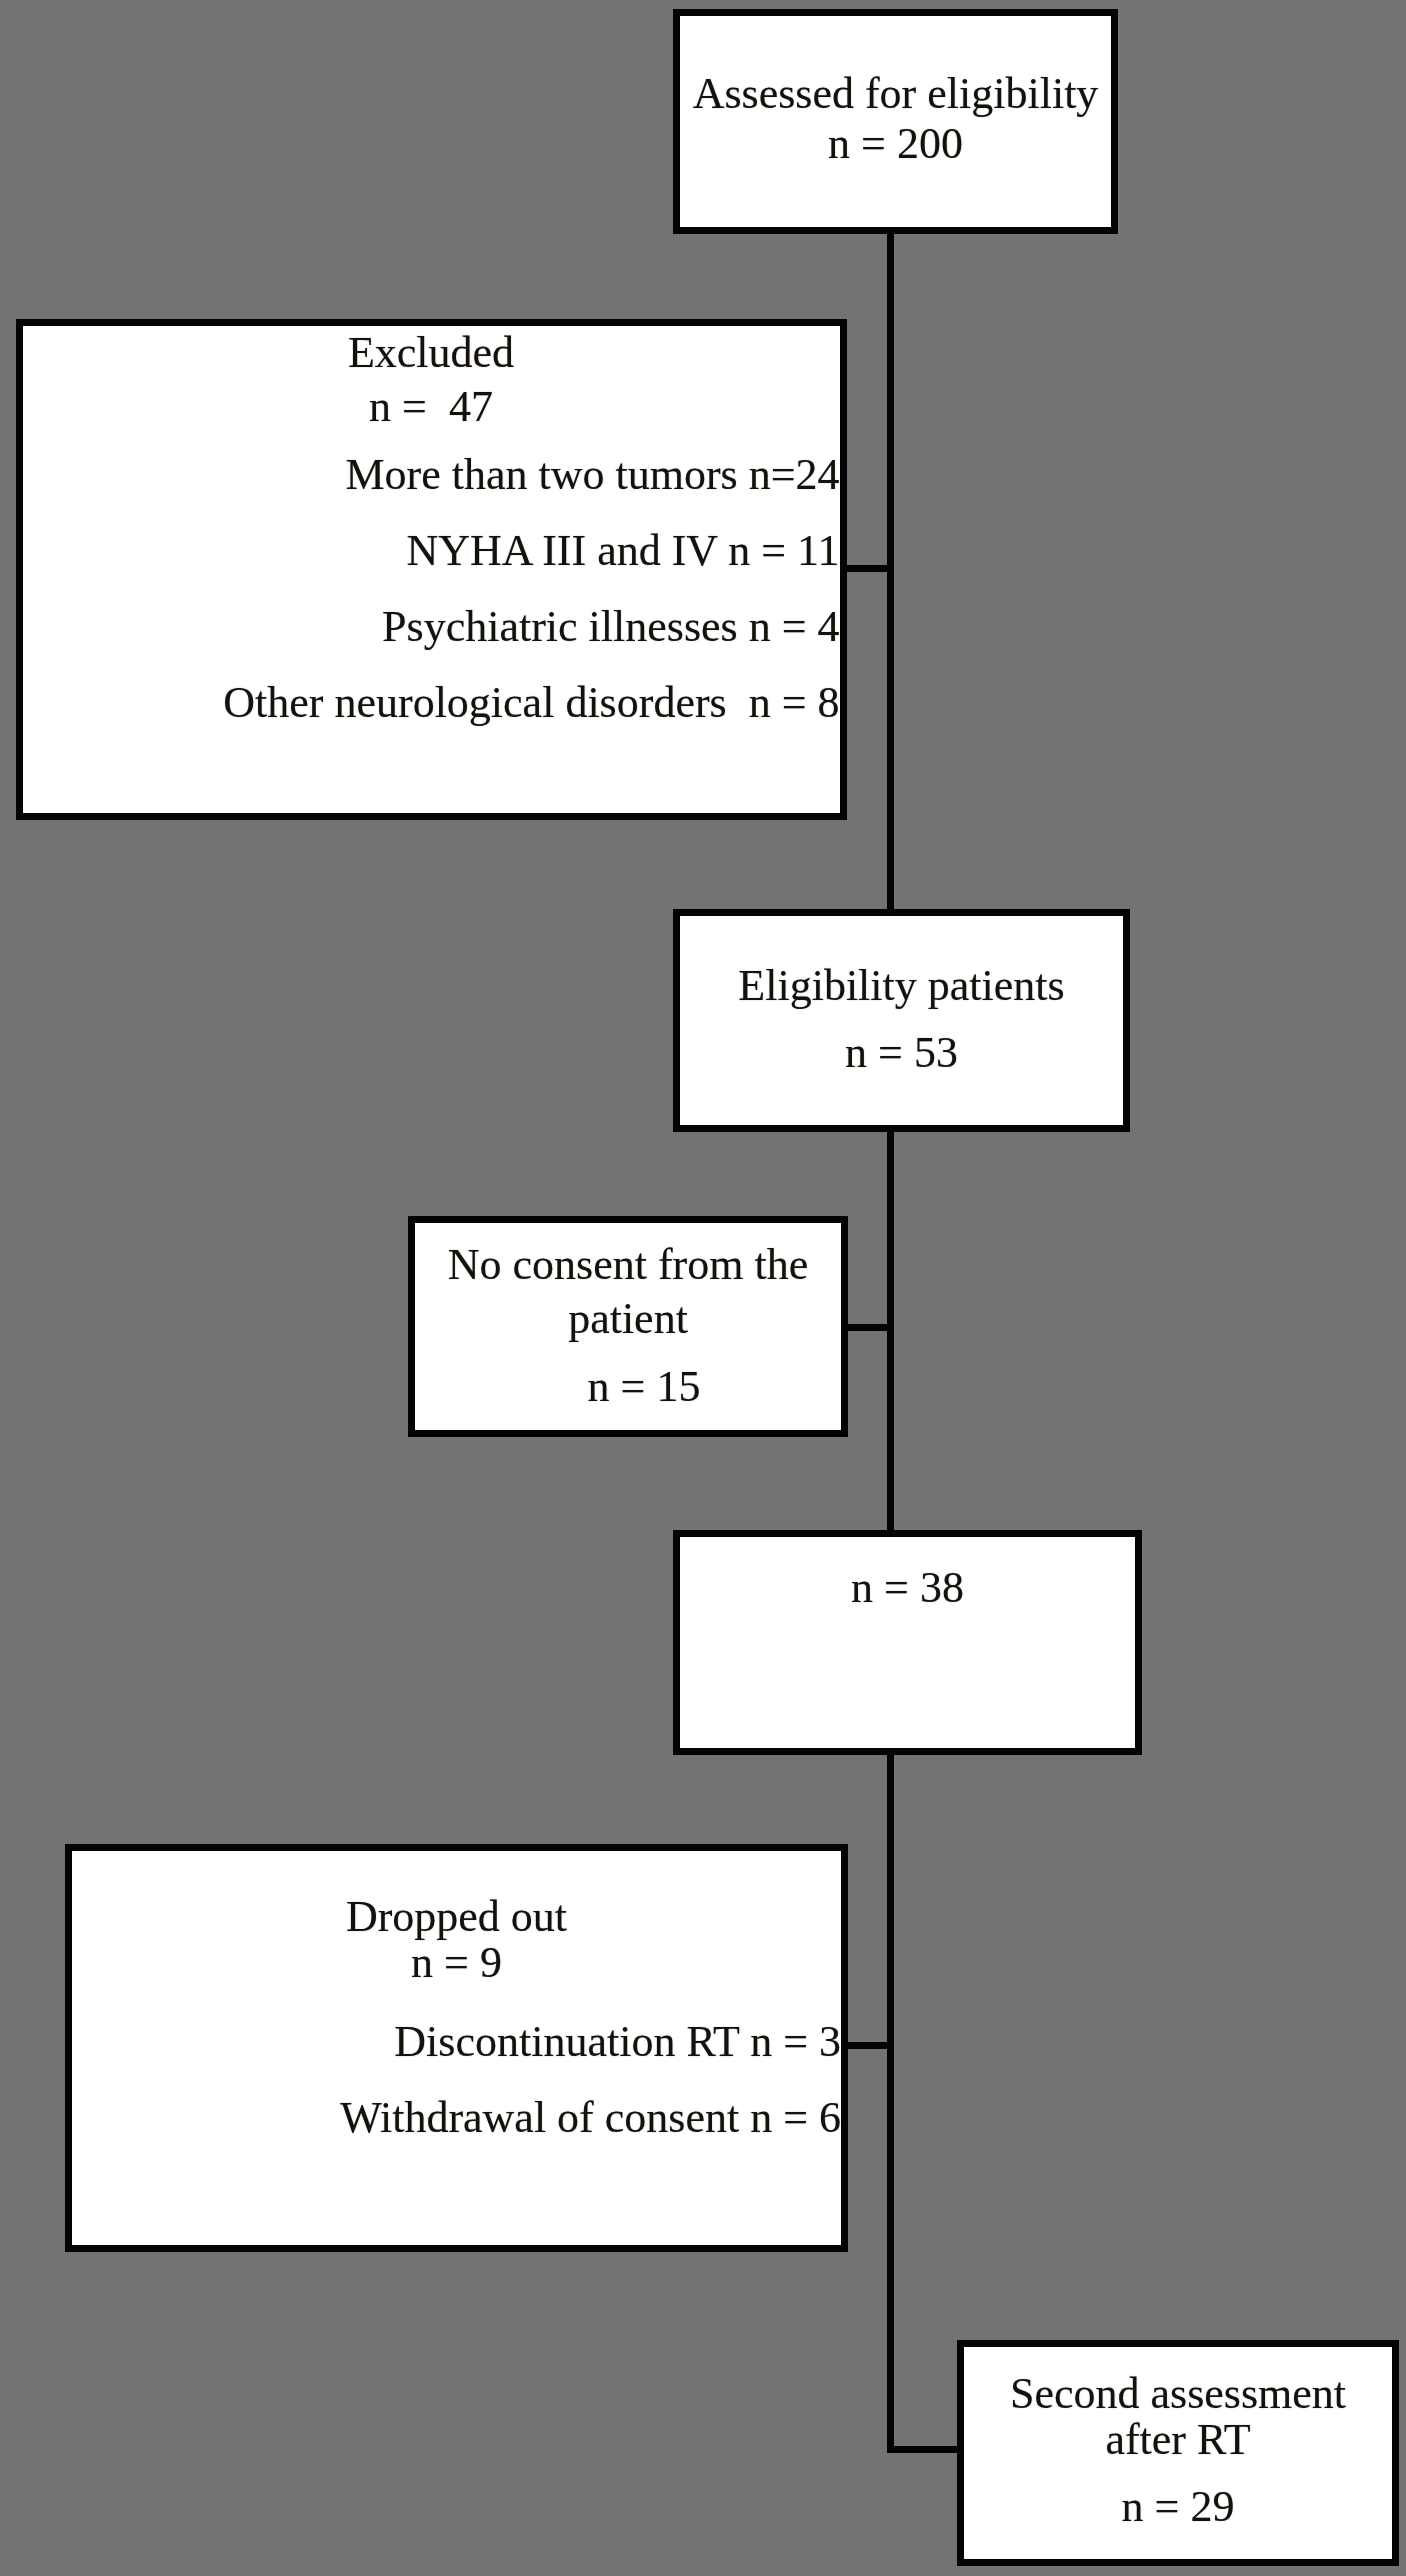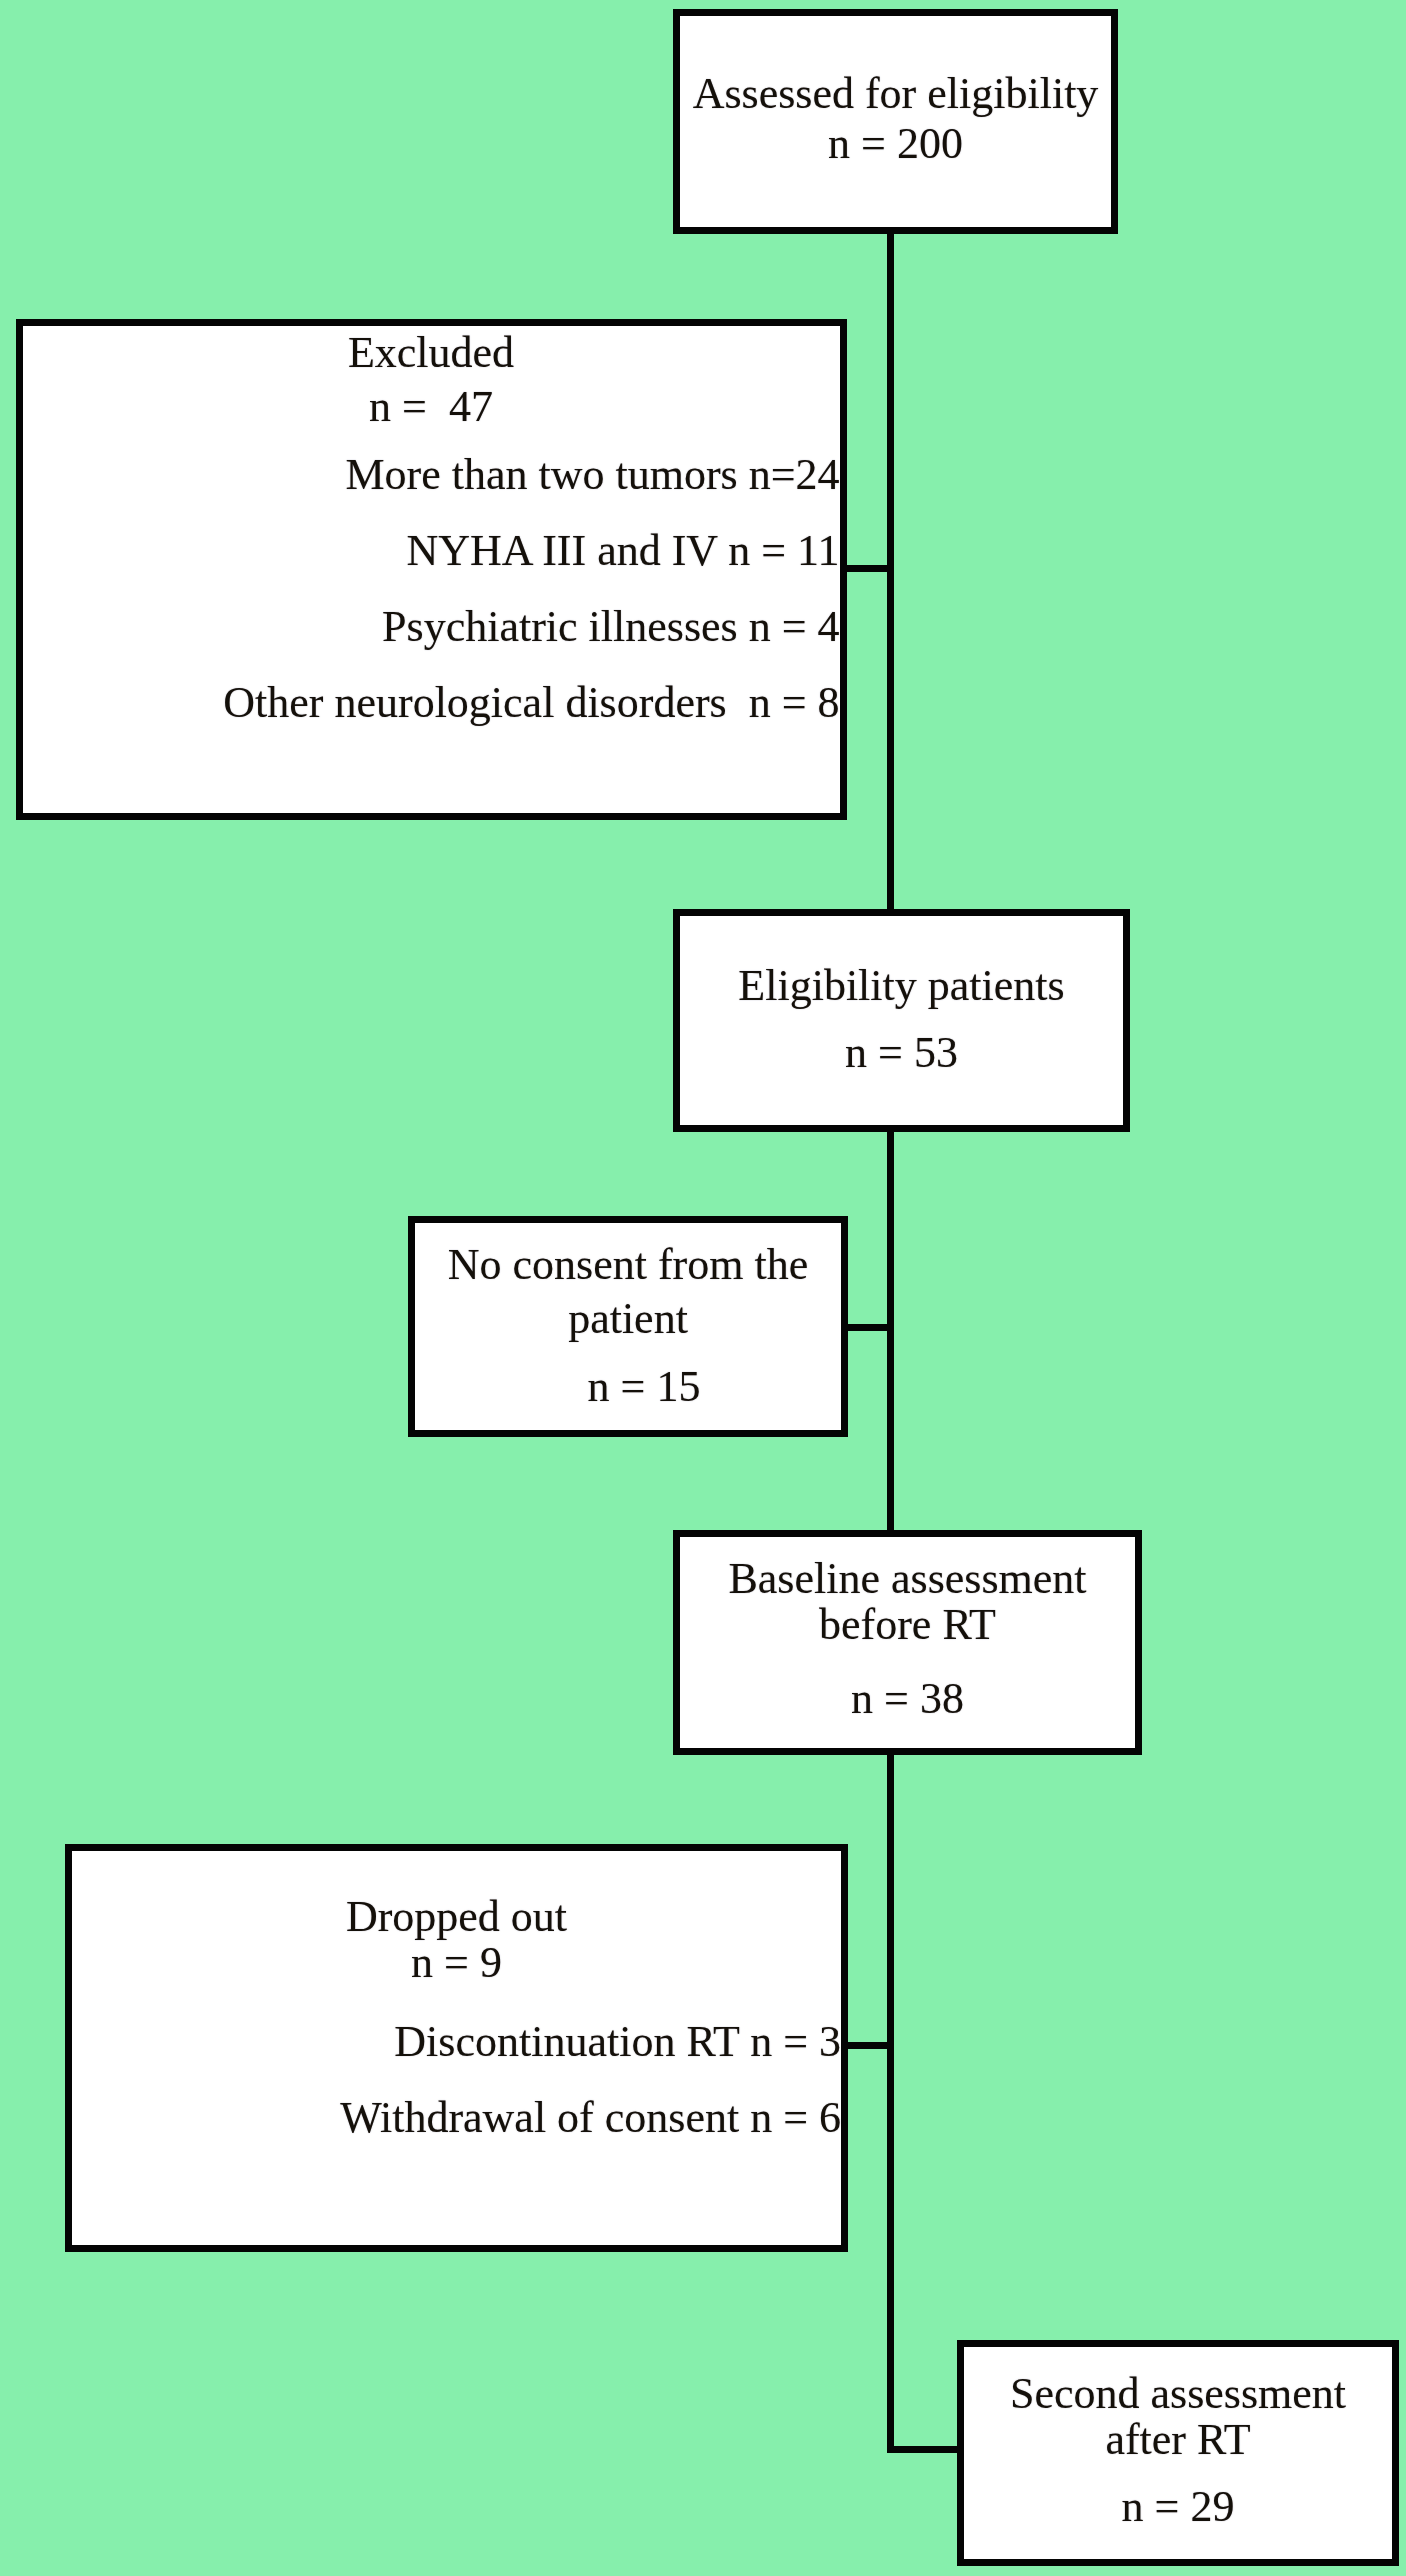--- a/index.html
+++ b/index.html
@@ -6,21 +6,21 @@
     margin: 0;
     padding: 0;
     background: #ffffff;
     width: 1407px;
     height: 2576px;
   }
   #stage {
     position: relative;
     width: 1407px;
     height: 2576px;
-    background: #86efac;
+    background: #737373;
     font-family: "Liberation Serif", "DejaVu Serif", serif;
     color: #14100a;
     overflow: hidden;
   }
   .bx {
     position: absolute;
     box-sizing: border-box;
     background: #ffffff;
     border: 7px solid #040404;
     z-index: 2;
@@ -121,24 +121,20 @@
     <div class="hd">
       <div class="ln">No consent from the</div>
       <div class="ln">patient</div>
     </div>
     <div class="nn">
       <div class="ln">n = 15</div>
     </div>
   </div>
 
   <div class="bx" id="bx-baseline">
-    <div class="hd">
-      <div class="ln">Baseline assessment</div>
-      <div class="ln">before RT</div>
-    </div>
     <div class="nn">
       <div class="ln">n = 38</div>
     </div>
   </div>
 
   <div class="bx" id="bx-dropped">
     <div class="hd">
       <div class="ln">Dropped out</div>
       <div class="ln">n = 9</div>
     </div>

